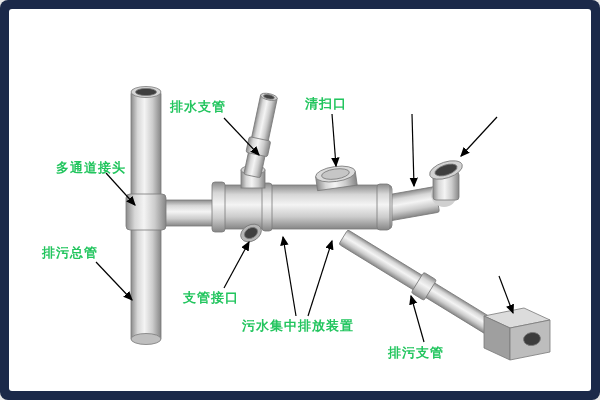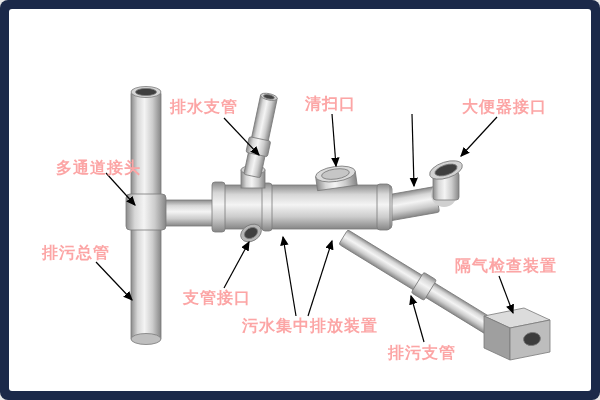--- a/index.html
+++ b/index.html
@@ -7,21 +7,21 @@
     position:relative;width:600px;height:400px;
     background:#1b2949;border-radius:8px;overflow:hidden;
     font-family:"DejaVu Sans","Liberation Sans",sans-serif;
   }
   .canvas{
     position:absolute;left:9px;top:9px;width:582px;height:382px;
     background:#ffffff;border-radius:3px;
   }
   svg.scene{position:absolute;left:0;top:0;width:600px;height:400px;}
   .lbl{
-    position:absolute;font-size:16px;font-weight:bold;color:#fca5a5;
+    position:absolute;font-size:13px;font-weight:bold;color:#22c55e;
     letter-spacing:1px;white-space:nowrap;line-height:16px;
   }
 </style>
 </head>
 <body>
 
 <div class="frame">
   <div class="canvas"></div>
 
   <svg class="scene" viewBox="0 0 600 400" xmlns="http://www.w3.org/2000/svg">
@@ -120,20 +120,18 @@
       <line x1="224" y1="288" x2="249" y2="242" marker-end="url(#ah)"></line>
       <line x1="296" y1="316" x2="283" y2="237" marker-end="url(#ah)"></line>
       <line x1="308" y1="316" x2="332" y2="241" marker-end="url(#ah)"></line>
       <line x1="424" y1="342" x2="411" y2="296" marker-end="url(#ah)"></line>
       <line x1="499" y1="276" x2="513" y2="313" marker-end="url(#ah)"></line>
     </g>
   </svg>
 
   <div class="lbl" style="left:170px;top:99px">排水支管</div>
   <div class="lbl" style="left:305px;top:96px">清扫口</div>
-  <div class="lbl" style="left:462px;top:99px">大便器接口</div>
   <div class="lbl" style="left:56px;top:160px">多通道接头</div>
   <div class="lbl" style="left:42px;top:245px">排污总管</div>
   <div class="lbl" style="left:183px;top:290px">支管接口</div>
   <div class="lbl" style="left:242px;top:318px">污水集中排放装置</div>
   <div class="lbl" style="left:388px;top:345px">排污支管</div>
-  <div class="lbl" style="left:455px;top:258px">隔气检查装置</div>
 </div>
 
 </body></html>

